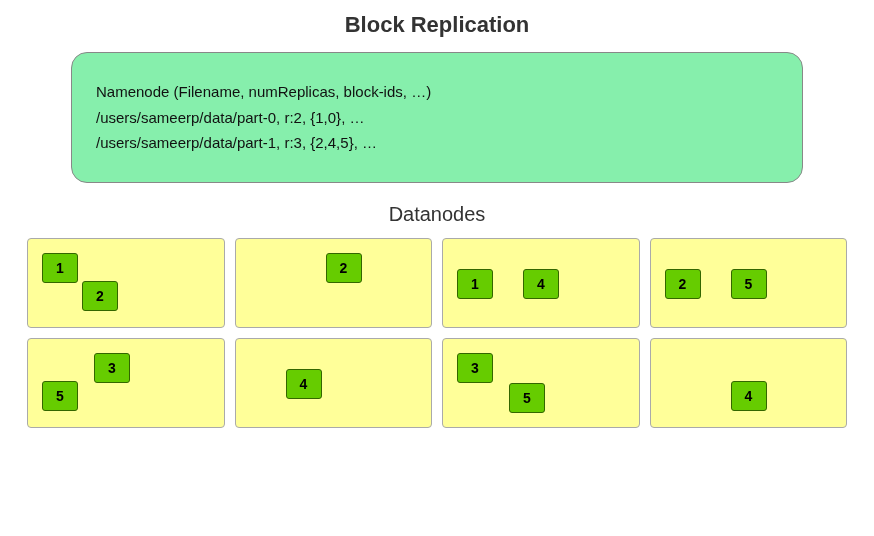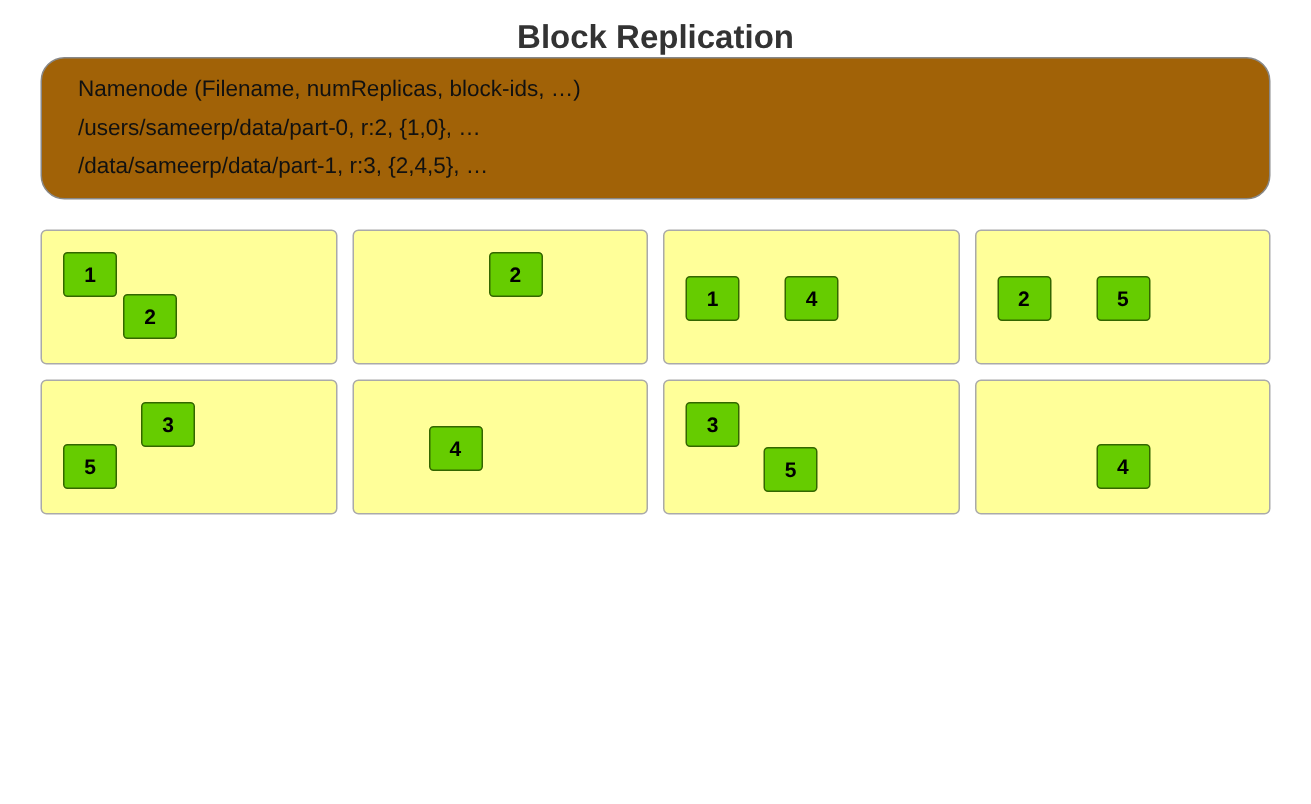--- a/index.html
+++ b/index.html
@@ -14,28 +14,29 @@
       width: 874px;
       height: 536px;
       display: flex;
       flex-direction: column;
       align-items: center;
       padding: 8px 16px 8px 16px;
     }
     .title {
       font-size: 22px;
       color: #333;
+      margin-bottom: 14px;
       margin-top: 4px;
     }
     .namenode-box {
-      background: #a16207;
+      background: #86efac;
       border: 1.5px solid #888;
       border-radius: 16px;
-      padding: 8px 24px;
-      width: 820px;
+      padding: 26px 24px;
+      width: 732px;
       margin-bottom: 20px;
     }
     .namenode-box p {
       font-size: 15px;
       color: #111;
       line-height: 1.7;
     }
     .datanodes-label {
       font-size: 20px;
       color: #333;
@@ -72,23 +73,24 @@
   </style>
 </head>
 <body>
 
 <div class="page">
   <h1 class="title">Block Replication</h1>
 
   <div class="namenode-box">
     <p>Namenode (Filename, numReplicas, block-ids, …)</p>
     <p>/users/sameerp/data/part-0, r:2, {1,0}, …</p>
-    <p>/data/sameerp/data/part-1, r:3, {2,4,5}, …</p>
+    <p>/users/sameerp/data/part-1, r:3, {2,4,5}, …</p>
   </div>
 
+  <div class="datanodes-label">Datanodes</div>
 
   <div class="datanode-grid" id="datanode-grid">
   <div class="datanode-cell">
         <div class="block-chip" style="top: 14px; left: 14px;">1</div>
         <div class="block-chip" style="top: 42px; left: 54px;">2</div>
       </div>
       <div class="datanode-cell">
         <div class="block-chip" style="top: 14px; left: 90px;">2</div>
       </div>
       <div class="datanode-cell">

